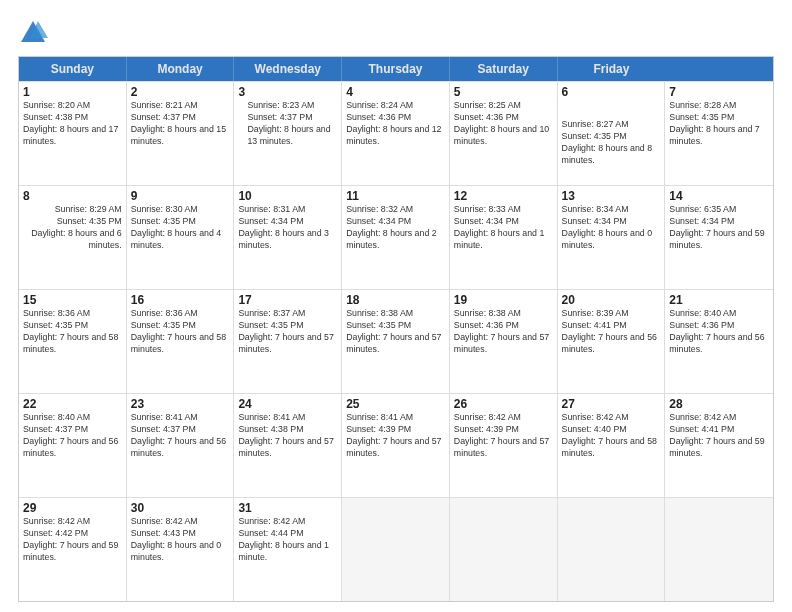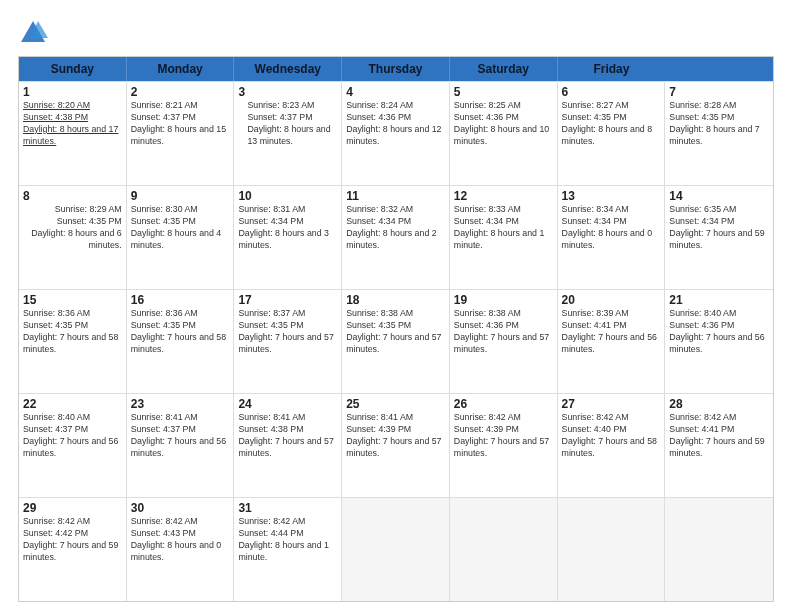--- a/index.html
+++ b/index.html
@@ -65,21 +65,21 @@
       display: flex;
       flex-direction: column;
       border: 1px solid #ccc;
     }
     .cal-header {
       display: grid;
       grid-template-columns: repeat(7, 1fr);
       background: #2e74c0;
     }
     .cal-header-cell {
-      color: #0f172a;
+      color: #e5e5e5;
       font-size: 12px;
       font-weight: bold;
       padding: 5px 4px;
       text-align: center;
       border-right: 1px solid #5590cc;
     }
     .cal-header-cell:last-child { border-right: none; }
     .cal-body {
       display: flex;
       flex-direction: column;
@@ -141,21 +141,21 @@
         <div class="cal-header-cell">Monday</div>
         <div class="cal-header-cell">Wednesday</div>
         <div class="cal-header-cell">Thursday</div>
         <div class="cal-header-cell">Saturday</div>
         <div class="cal-header-cell">Friday</div>
       </div>
     <div class="cal-body">
     <div class="cal-row">
           <div class="cal-cell">
             <div class="day-num">1</div>
-            <div class="cell-text" style="white-space: pre-line; text-decoration: underline;">Sunrise: 8:20 AM
+            <div class="cell-text" style="white-space: pre-line;">Sunrise: 8:20 AM
 Sunset: 4:38 PM
 Daylight: 8 hours and 17 minutes.</div>
           </div>
           <div class="cal-cell">
             <div class="day-num">2</div>
             <div class="cell-text" style="white-space: pre-line;">Sunrise: 8:21 AM
 Sunset: 4:37 PM
 Daylight: 8 hours and 15 minutes.</div>
           </div>
           <div class="cal-cell">
@@ -171,21 +171,21 @@
 Daylight: 8 hours and 12 minutes.</div>
           </div>
           <div class="cal-cell">
             <div class="day-num">5</div>
             <div class="cell-text" style="white-space: pre-line;">Sunrise: 8:25 AM
 Sunset: 4:36 PM
 Daylight: 8 hours and 10 minutes.</div>
           </div>
           <div class="cal-cell">
             <div class="day-num">6</div>
-            <div class="cell-text" style="white-space: pre-line;">Sunrise: 8:27 AM
+            <div class="cell-text" style="white-space: pre-line; margin-top: 19px;">Sunrise: 8:27 AM
 Sunset: 4:35 PM
 Daylight: 8 hours and 8 minutes.</div>
           </div>
           <div class="cal-cell">
             <div class="day-num">7</div>
             <div class="cell-text" style="white-space: pre-line;">Sunrise: 8:28 AM
 Sunset: 4:35 PM
 Daylight: 8 hours and 7 minutes.</div>
           </div>
         </div>

